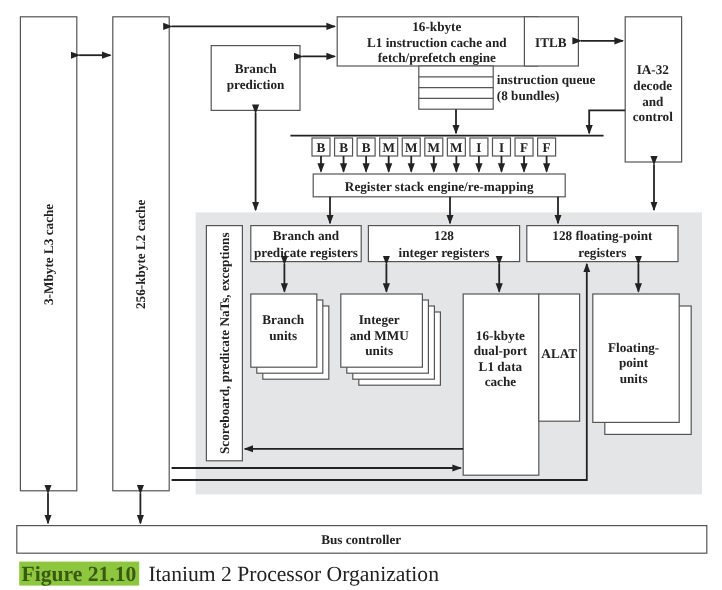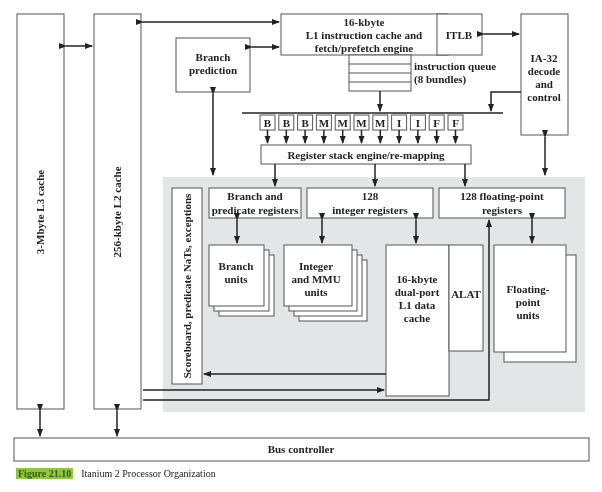--- a/index.html
+++ b/index.html
@@ -1,21 +1,21 @@
 <!DOCTYPE html>
 <html><head>
 <meta charset="utf-8">
 <style>
   html,body{margin:0;padding:0;background:#fff;}
   body{width:602px;height:492px;position:relative;overflow:hidden;font-family:"Liberation Serif","DejaVu Serif",serif;}
   svg{position:absolute;left:0;top:0;}
   .box{fill:#fff;stroke:#555;stroke-width:1;}
   .lbl{font-family:"Liberation Serif","DejaVu Serif",serif;font-weight:bold;font-size:11px;fill:#222;text-anchor:middle;}
   .line{stroke:#222;stroke-width:1.5;fill:none;}
-  .cap{position:absolute;left:16px;top:468px;font-size:10px;color:#222;}
+  .cap{position:absolute;left:16px;top:468px;font-size:18px;color:#222;}
   .fig{background:#8dc63f;color:#3a5a10;font-weight:bold;padding:0 2px;}
   .captext{margin-left:8px;}
 </style>
 </head>
 <body>
 
 <svg width="602" height="492" viewBox="0 0 602 492">
   <defs>
     <marker id="ah" markerWidth="8" markerHeight="8" refX="7" refY="4" orient="auto" markerUnits="userSpaceOnUse">
       <path d="M0,1 L8,4 L0,7 z" fill="#222"></path>

